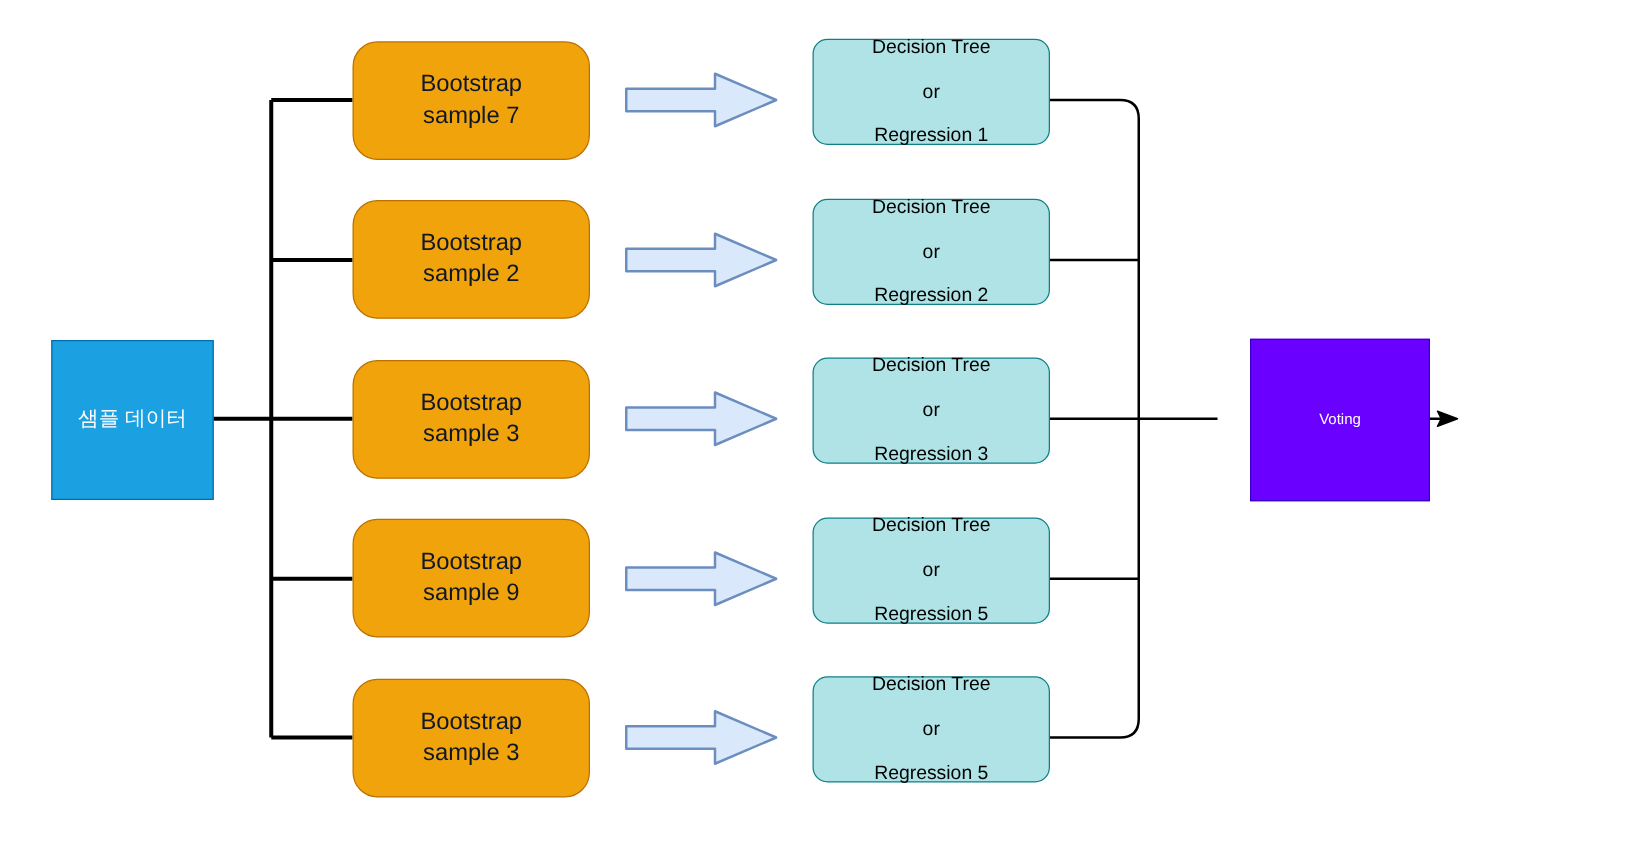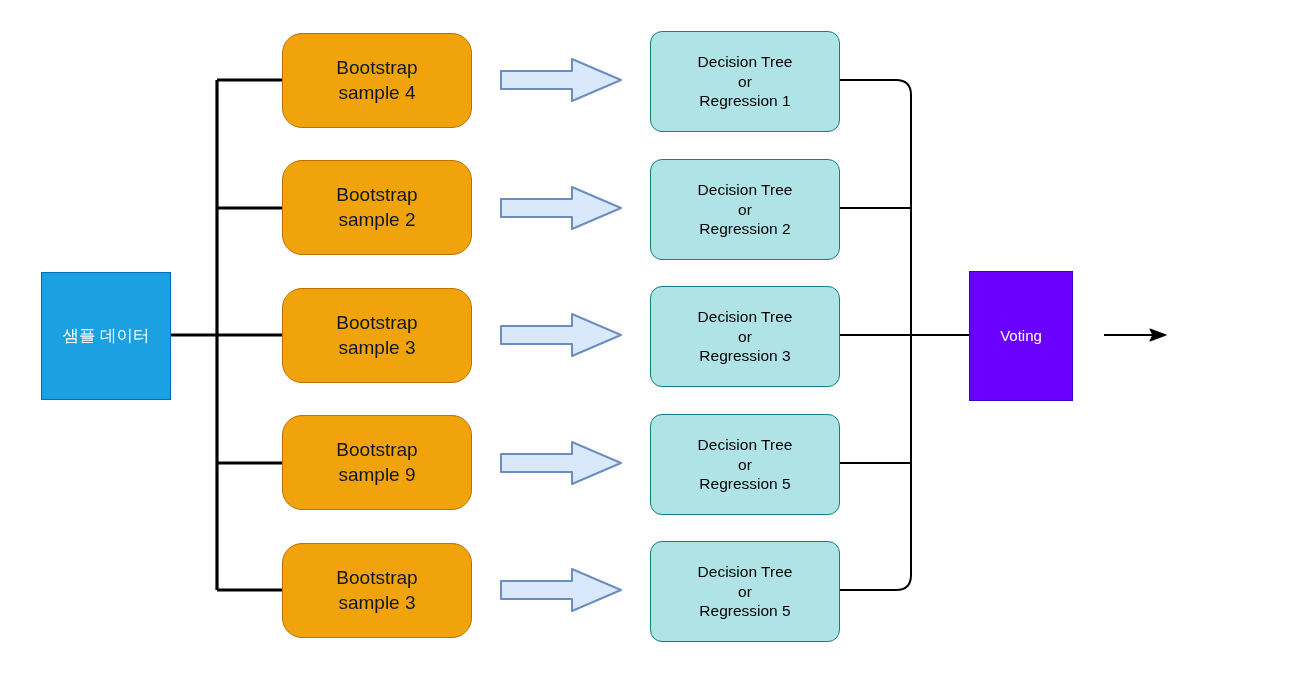--- a/index.html
+++ b/index.html
@@ -63,38 +63,39 @@
     border: 1px solid #bd7000;
     border-radius: 20px;
     color: #0f172a;
     font-size: 19px;
   }
 
   
   .node-tree {
     left: 650px;
     width: 190px;
-    height: 101px;
+    height: 85px;
     background: #b0e3e6;
     border: 1.2px solid #0e8088;
     border-radius: 12px;
     color: #000000;
     font-size: 15.5px;
+    gap: 16px;
   }
 
   
   .node-voting {
-    left: 969px;
+    left: 1000px;
     top: 271px;
-    width: 104px;
+    width: 144px;
     height: 130px;
     background: #6a00ff;
     border: 1px solid #3700cc;
     color: #ffffff;
-    font-size: 15px;
+    font-size: 12px;
   }
 
   
   .node-result {
     left: 1168px;
     top: 270px;
     width: 130px;
     height: 130px;
     background: #e6007a;
     border: 1px solid #a50040;
@@ -143,21 +144,21 @@
       <path d="M1166,335 L1150,329 L1153,335 L1150,341 Z" fill="#000000" stroke="#000000" stroke-width="1.2" stroke-linejoin="round"></path>
     </g>
   </svg>
 
   <div class="node node-sample">
     <span class="line">샘플 데이터</span>
   </div>
 
   <div class="node node-bootstrap" style="top:33px">
     <span class="line">Bootstrap</span>
-    <span class="line">sample 4</span>
+    <span class="line">sample 7</span>
   </div>
   <svg class="block-arrow" style="top:57px" viewBox="0 0 122 46" xmlns="http://www.w3.org/2000/svg">
     <polygon points="1,14 72,14 72,2 121,23 72,44 72,32 1,32" fill="#dae8fc" stroke="#6c8ebf" stroke-width="2" stroke-linejoin="round"></polygon>
   </svg>
   <div class="node node-tree" style="top:31px">
     <span class="line">Decision Tree</span>
     <span class="line">or</span>
     <span class="line">Regression 1</span>
   </div>
 

